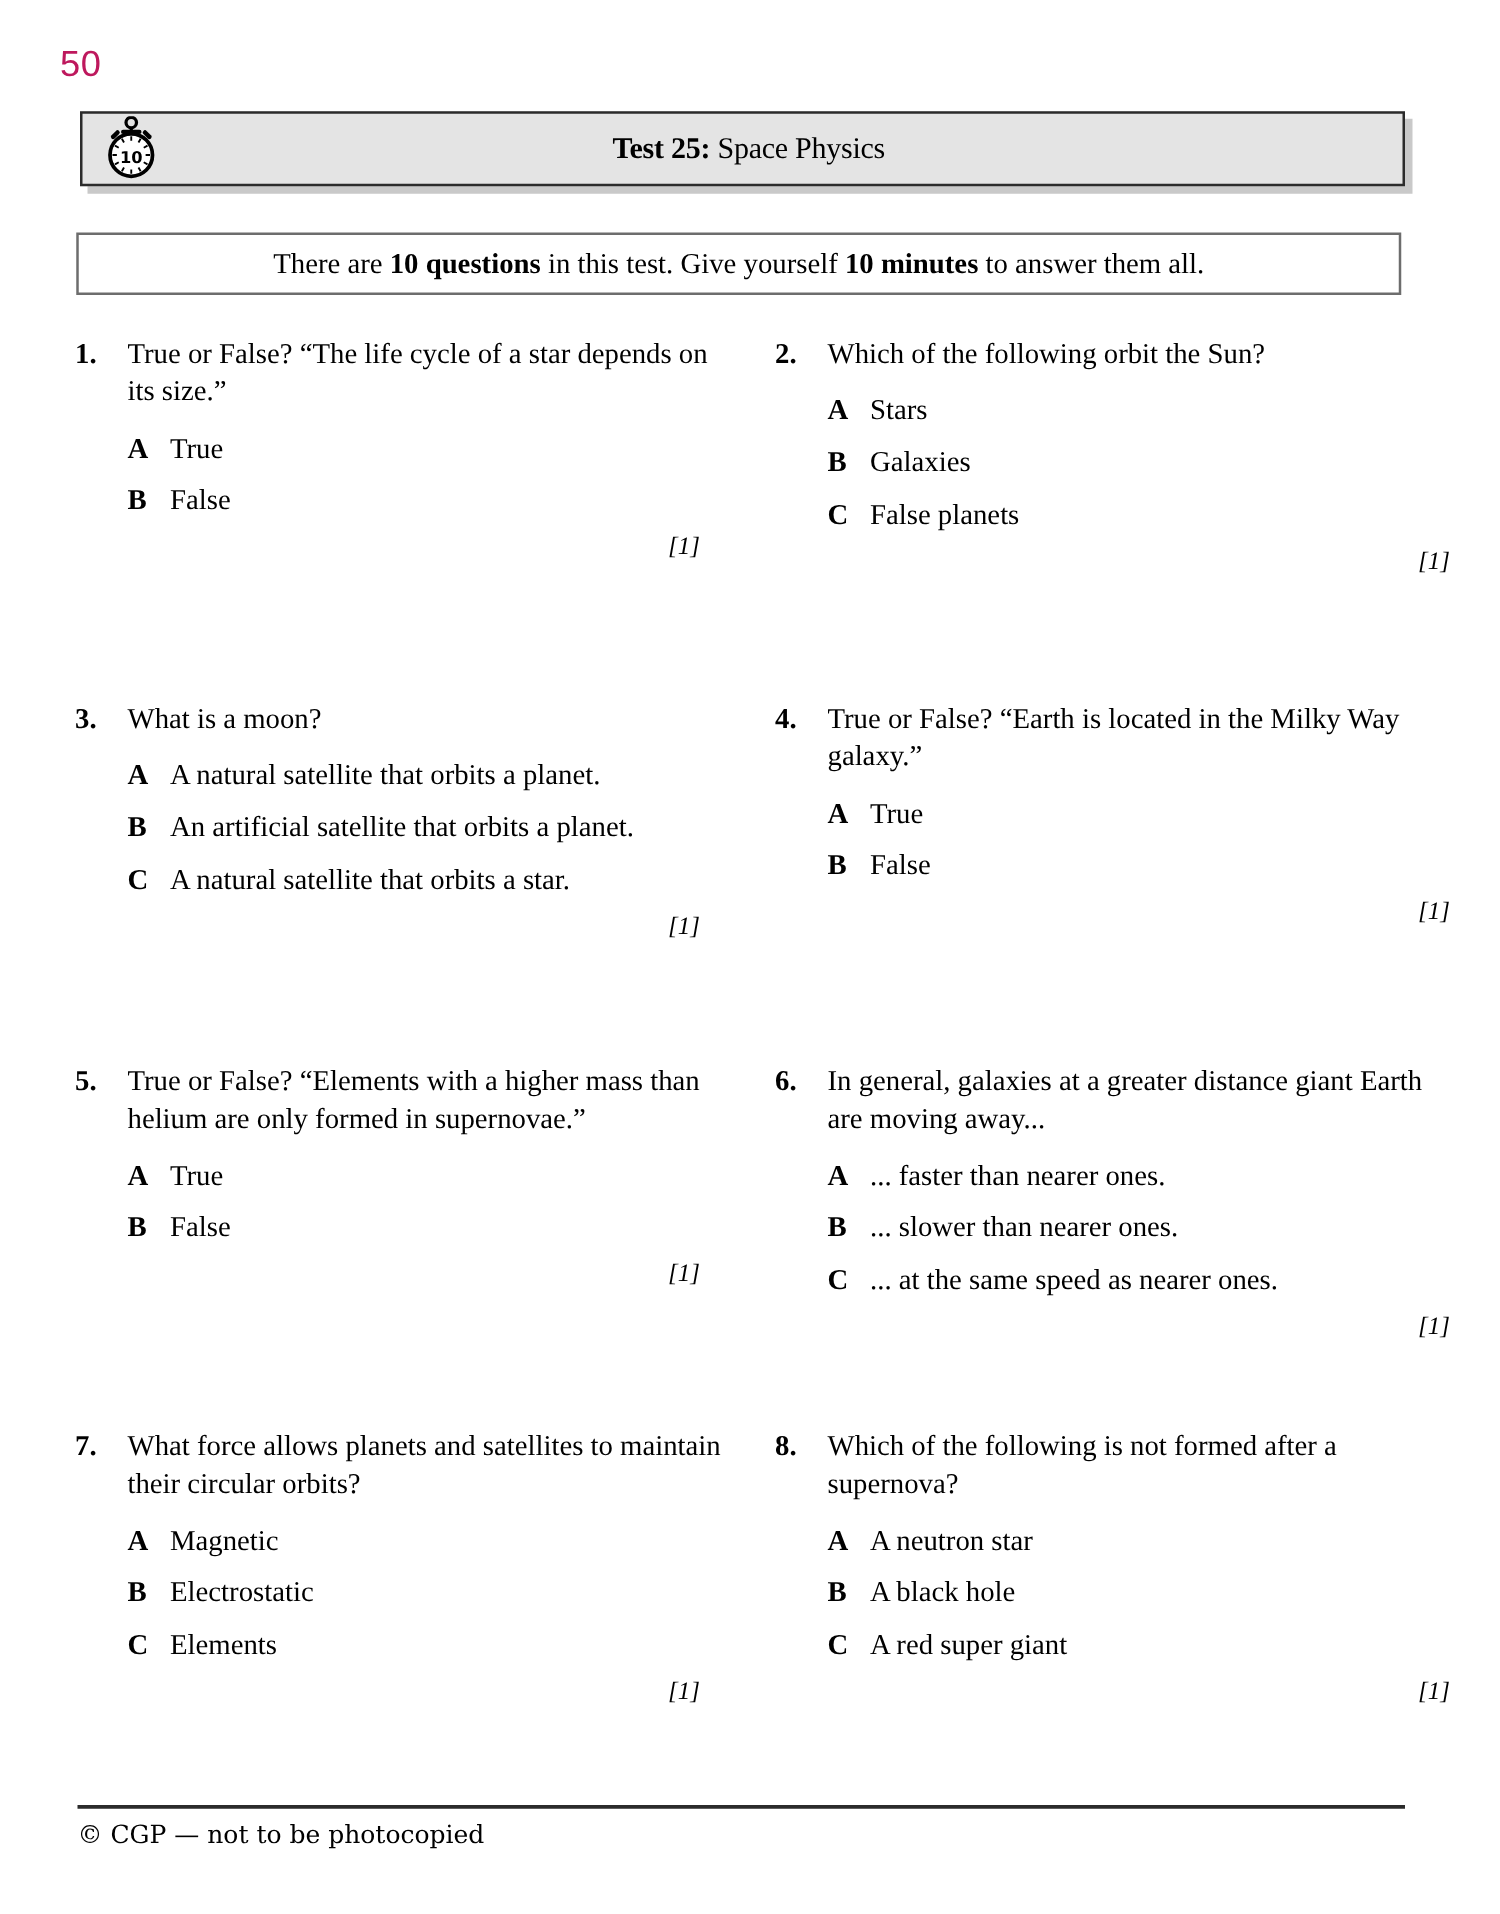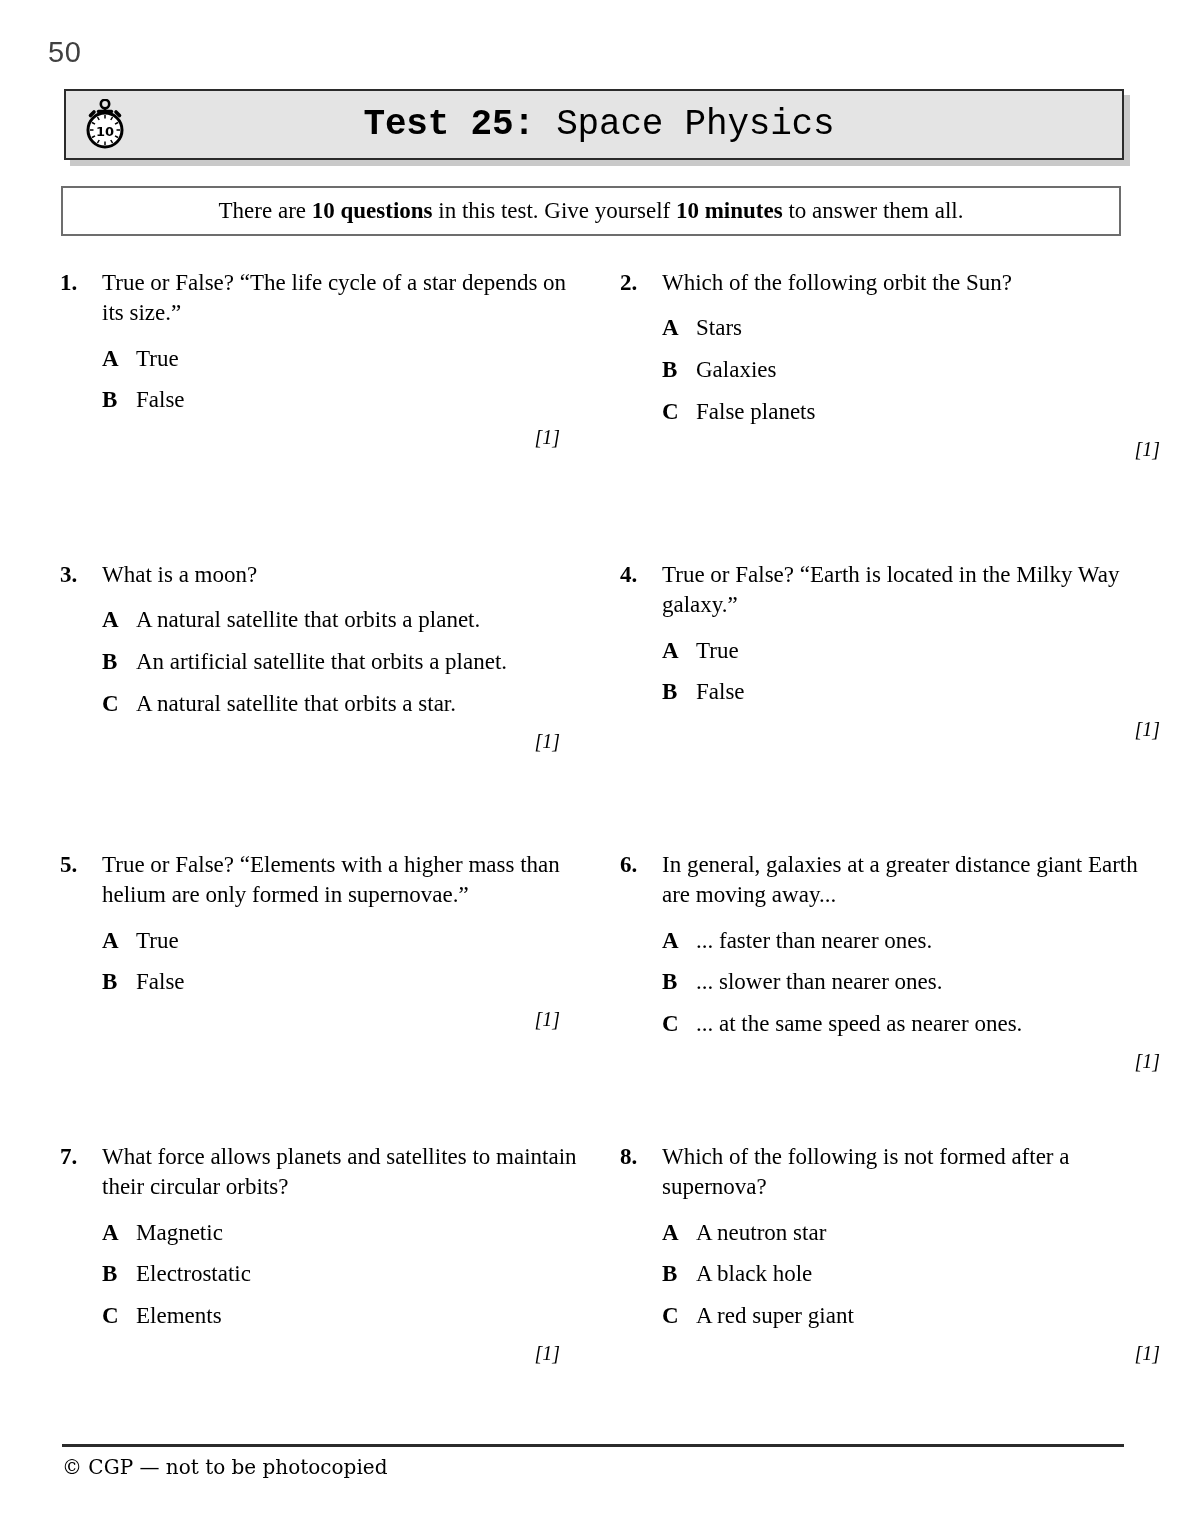--- a/index.html
+++ b/index.html
@@ -23,31 +23,31 @@
   }
 
   
   .page-number {
     position: absolute;
     left: 48px;
     top: 38px;
     font-family: "Liberation Sans", "DejaVu Sans", sans-serif;
     font-size: 29px;
     line-height: 1;
-    color: #404040;
+    color: #be185d;
     letter-spacing: 0.5px;
   }
 
   
   .title-bar-wrap {
     position: absolute;
     left: 64px;
     top: 89px;
     width: 1060px;
-    height: 71px;
+    height: 60px;
   }
   .title-bar-shadow {
     position: absolute;
     left: 6px;
     top: 6px;
     width: 100%;
     height: 100%;
     background: #c9c9c9;
   }
   .title-bar {
@@ -65,22 +65,22 @@
   }
   .stopwatch {
     position: absolute;
     left: 14px;
     top: 50%;
     transform: translateY(-50%);
     width: 50px;
     height: 52px;
   }
   .title-text {
-    font-family: Liberation Mono, monospace;
-    font-size: 36px;
+    font-family: Liberation Serif, serif;
+    font-size: 24px;
     letter-spacing: -0.2px;
     white-space: nowrap;
     padding-left: 10px;
   }
   .title-text .t-strong {
     font-weight: bold;
   }
   .title-text .t-light {
     font-weight: normal;
   }

